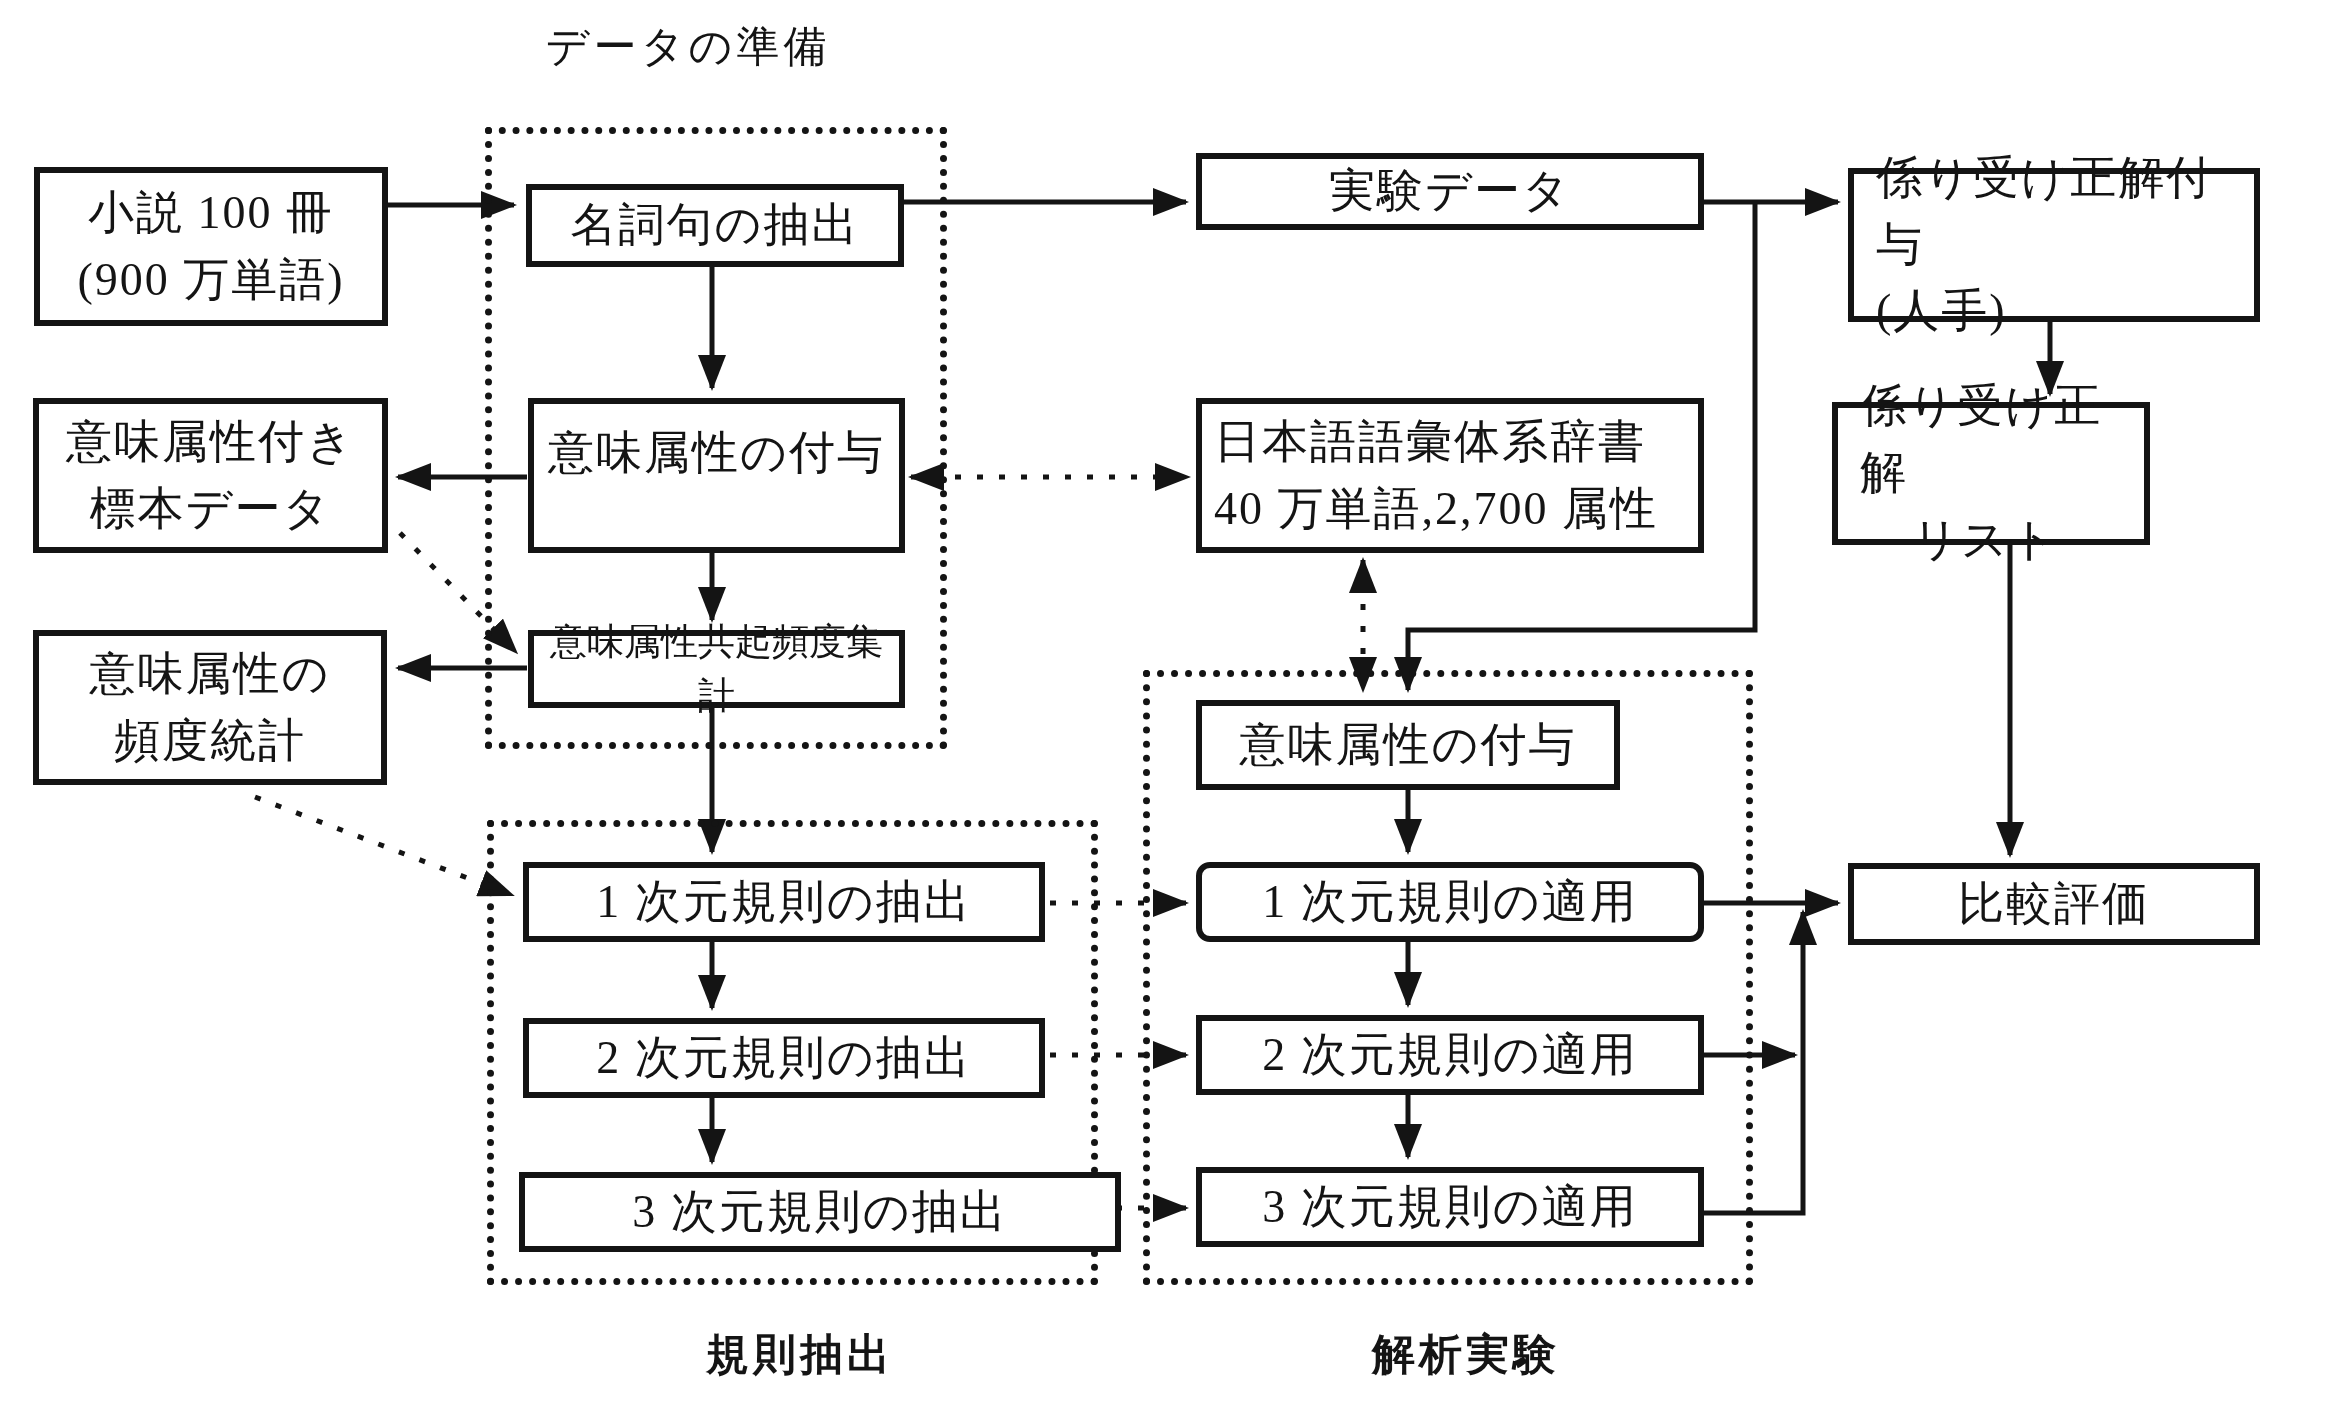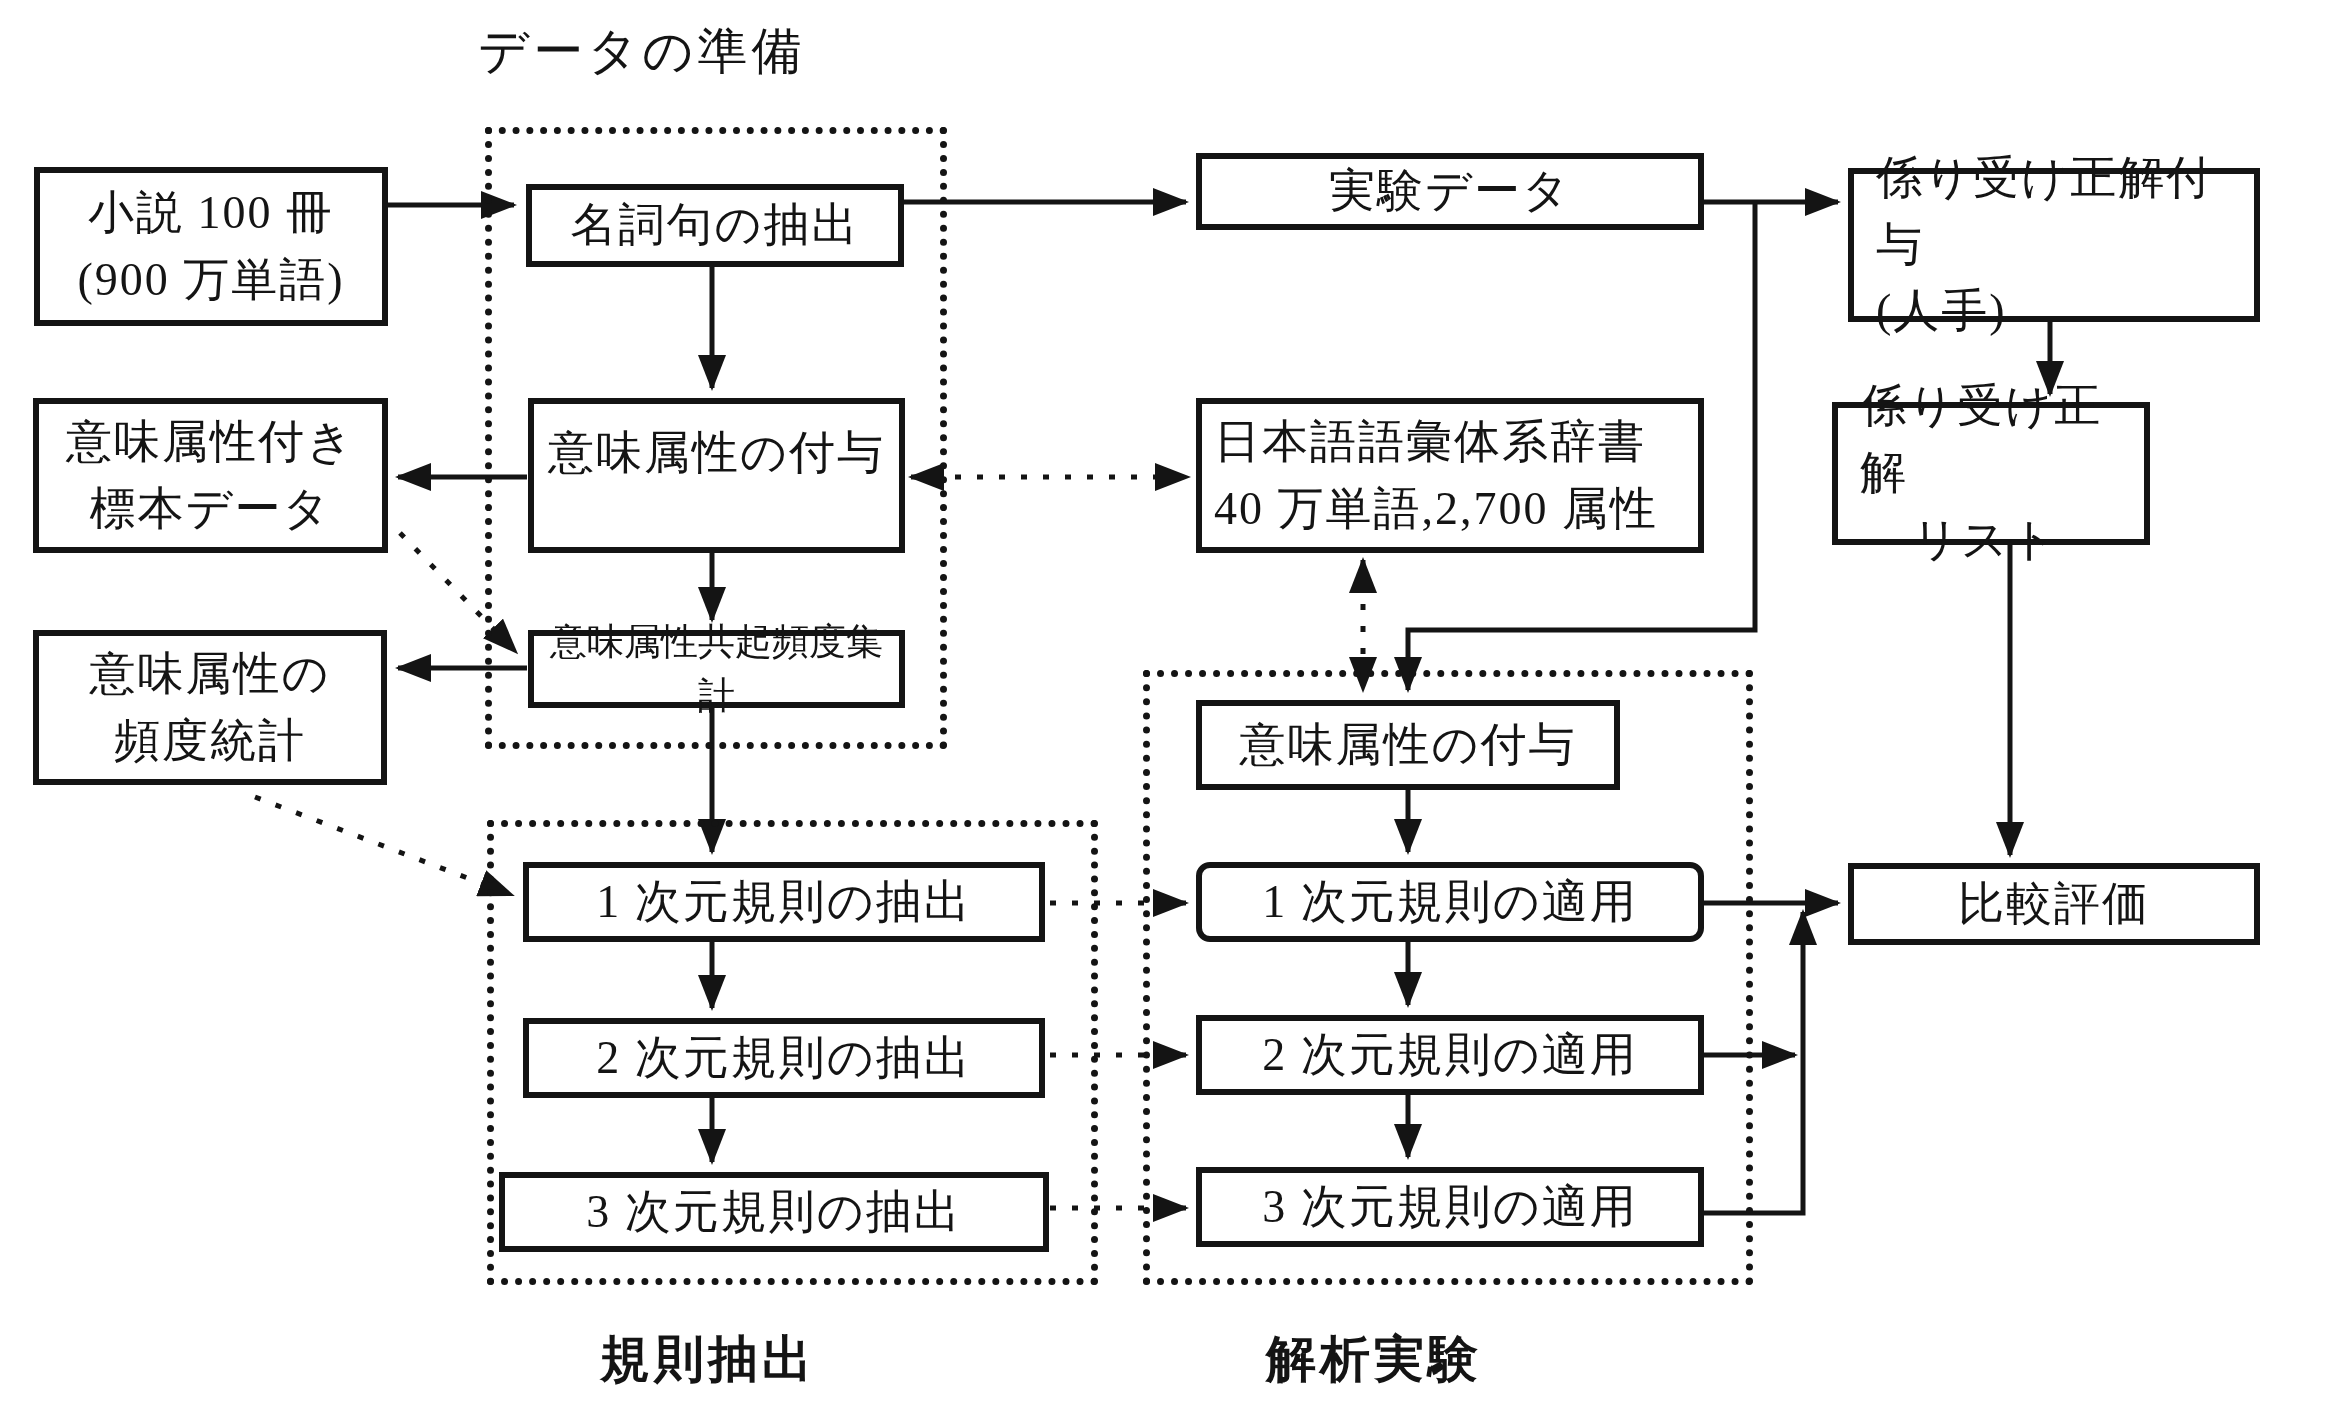--- a/index.html
+++ b/index.html
@@ -16,21 +16,22 @@
   .node .ln{display:block;}
   .center{align-items:center;text-align:center;}
   .leftpad{padding-left:22px;}
   .toptext{justify-content:flex-start;padding-top:16px;}
   .indent2{padding-left:52px;}
   .small{font-size:37px;letter-spacing:0;}
   .groupbox{
     position:absolute;box-sizing:border-box;border:7px dotted #141414;background:transparent;
   }
   .caption{
-    position:absolute;font-size:50px;font-weight:bold;letter-spacing:4px;
+    position:absolute;font-size:43px;font-weight:bold;letter-spacing:4px;
+    text-align:center;
   }
   .caption.regular{font-weight:normal;}
   svg.wires{position:absolute;left:0;top:0;}
   .wire{stroke:#141414;stroke-width:5;fill:none;}
   .wire.dotted{stroke-dasharray:6 16;}
 </style>
 </head>
 <body>
 
 <div id="canvas">
@@ -124,21 +125,21 @@
   <div class="node center small" style="left:528px;top:630px;width:377px;height:78px;">
     <span class="ln">意味属性共起頻度集計</span>
   </div>
 
   <div class="node center" style="left:523px;top:862px;width:522px;height:80px;">
     <span class="ln">1 次元規則の抽出</span>
   </div>
   <div class="node center" style="left:523px;top:1018px;width:522px;height:80px;">
     <span class="ln">2 次元規則の抽出</span>
   </div>
-  <div class="node center" style="left:499px;top:1172px;width:550px;height:80px;">
+  <div class="node center" style="left:519px;top:1172px;width:602px;height:80px;">
     <span class="ln">3 次元規則の抽出</span>
   </div>
 
   <div class="node center" style="left:1196px;top:700px;width:424px;height:90px;">
     <span class="ln">意味属性の付与</span>
   </div>
 
   <div class="node center" style="left:1196px;top:862px;width:508px;height:80px;border-radius:14px;">
     <span class="ln">1 次元規則の適用</span>
   </div>

